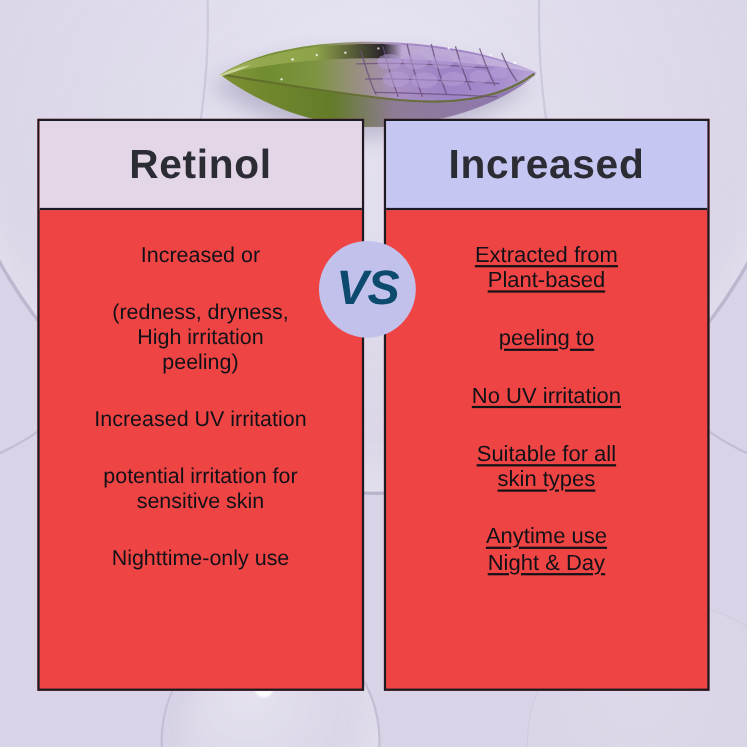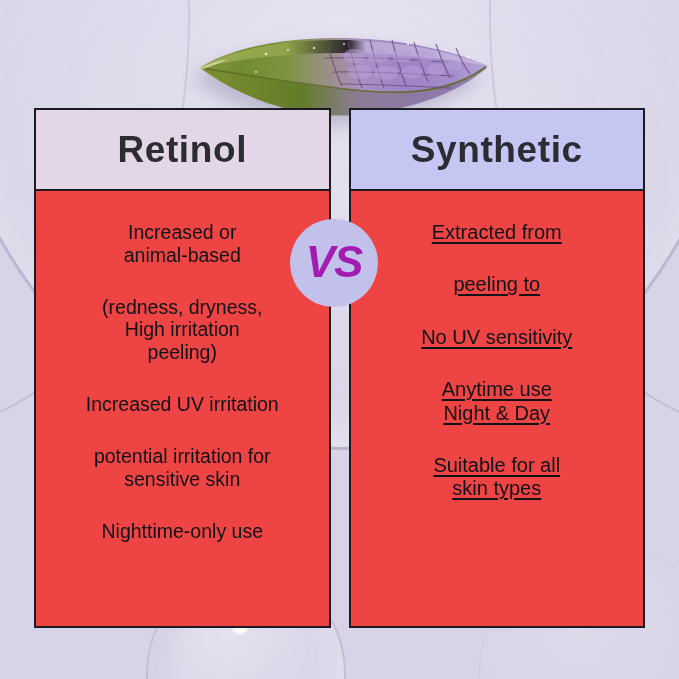--- a/index.html
+++ b/index.html
@@ -138,21 +138,21 @@
     width:88px; height:88px;
     border-radius:50%;
     background:#c2c1ec;
     display:flex; align-items:center; justify-content:center;
     z-index:5;
   }
   .vs-badge span {
     font-size:44px;
     font-weight:bold;
     font-style:italic;
-    color:#a21caf;
+    color:#0c4a6e;
     letter-spacing:-1px;
     line-height:1;
     transform:translateY(-1px);
   }
 </style>
 </head>
 <body>
 
 <div id="stage">
 
@@ -241,21 +241,20 @@
 
   <div class="cards">
 
     <div class="card">
       <div class="card-header retinol">
         <div class="card-title">Retinol</div>
       </div>
       <div class="card-body left">
         <div class="item">
           <span class="ln">Increased or</span>
-          <span class="ln">animal-based</span>
         </div>
         <div class="item">
           <span class="ln">(redness, dryness,</span>
           <span class="ln">High irritation</span>
           <span class="ln">peeling)</span>
         </div>
         <div class="item">
           <span class="ln">Increased UV irritation</span>
         </div>
         <div class="item">
@@ -263,39 +262,40 @@
           <span class="ln">sensitive skin</span>
         </div>
         <div class="item">
           <span class="ln">Nighttime-only use</span>
         </div>
       </div>
     </div>
 
     <div class="card">
       <div class="card-header bakuchiol">
-        <div class="card-title">Synthetic</div>
+        <div class="card-title">Increased</div>
       </div>
       <div class="card-body right">
         <div class="item">
           <span class="ln">Extracted from</span>
+          <span class="ln">Plant-based</span>
         </div>
         <div class="item">
           <span class="ln">peeling to</span>
         </div>
         <div class="item">
-          <span class="ln">No UV sensitivity</span>
+          <span class="ln">No UV irritation</span>
+        </div>
+        <div class="item">
+          <span class="ln">Suitable for all</span>
+          <span class="ln">skin types </span>
         </div>
         <div class="item">
           <span class="ln">Anytime use</span>
           <span class="ln">Night &amp; Day</span>
-        </div>
-        <div class="item">
-          <span class="ln">Suitable for all</span>
-          <span class="ln">skin types </span>
         </div>
       </div>
     </div>
   </div>
 
   <div class="vs-badge">
     <span>VS</span>
   </div>
 
 </div>

